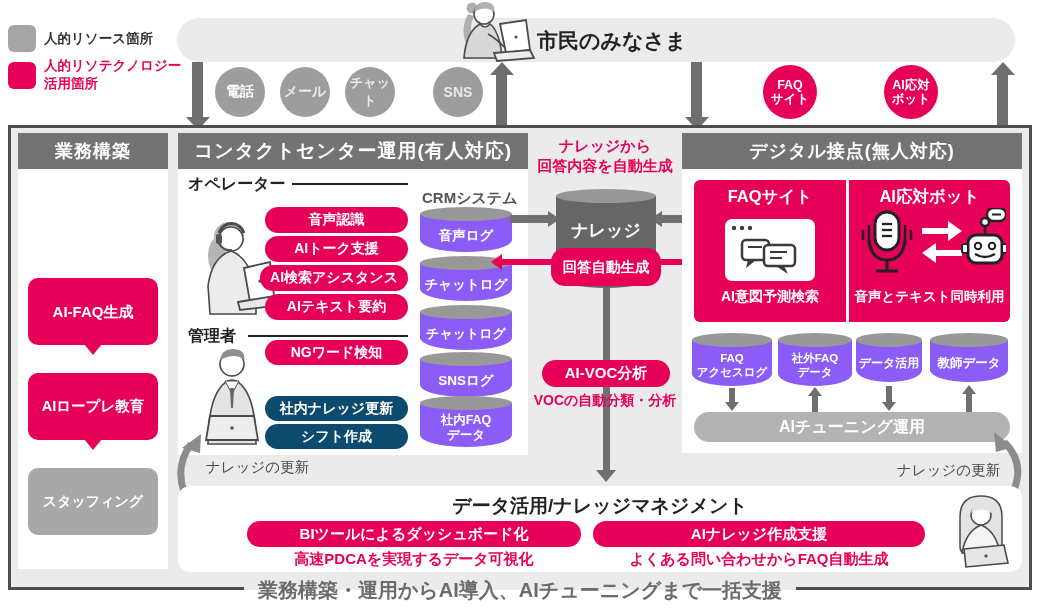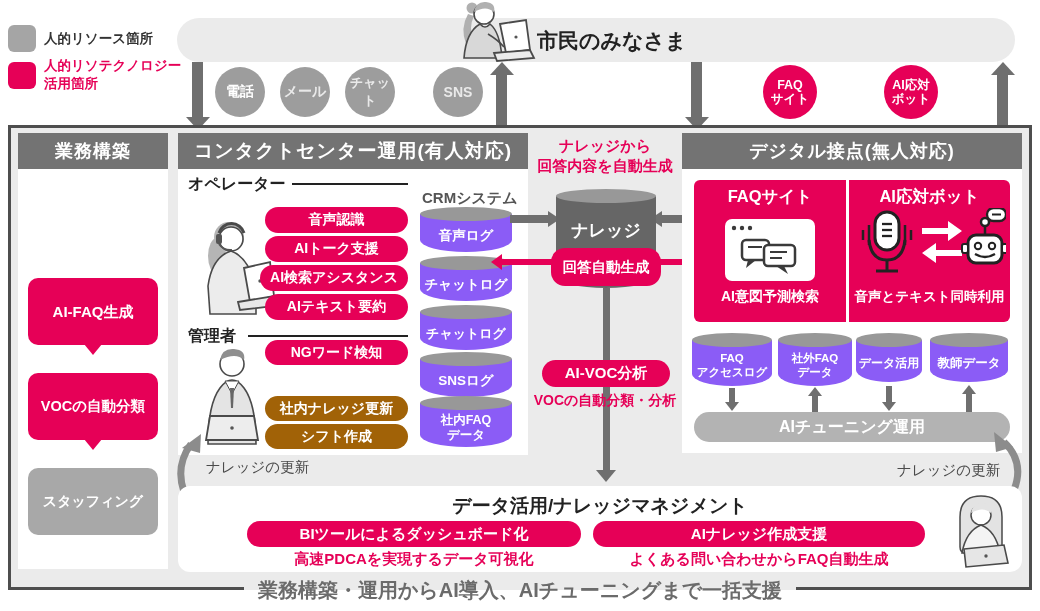--- a/index.html
+++ b/index.html
@@ -3,21 +3,21 @@
 <meta charset="utf-8">
 <style>
   html,body{margin:0;padding:0;background:#fff;font-family:"Liberation Sans","DejaVu Sans",sans-serif;}
   #stage{position:relative;width:1040px;height:611px;background:#fff;overflow:hidden;}
   .abs{position:absolute;}
   .flexc{display:flex;align-items:center;justify-content:center;text-align:center;}
   .pre{white-space:pre-line;}
   .hdr{background:#737373;color:#fff;font-weight:bold;font-size:18px;letter-spacing:1px;}
   .panel{background:#fff;}
   .pill{border-radius:14px;background:#e60057;color:#fff;font-weight:bold;font-size:14px;display:flex;align-items:center;justify-content:center;text-align:center;}
-  .pill.gray{background:#a16207;font-family:Liberation Mono, monospace;}
+  .pill.gray{background:#0c4a6e;font-family:Liberation Mono, monospace;}
   .bubble{background:#e60057;border-radius:10px;color:#fff;font-weight:bold;font-size:14.5px;line-height:1.3;}
   .bubble.tail::after{content:"";position:absolute;bottom:-10px;left:50%;margin-left:-9px;width:0;height:0;
     border-left:9px solid transparent;border-right:9px solid transparent;border-top:11px solid #e60057;}
   .bubble.gray{background:#a8a8a8;}
   .circle{border-radius:50%;background:#9d9d9d;color:#fff;font-weight:bold;display:flex;align-items:center;justify-content:center;text-align:center;}
   .circle.dim{color:rgba(255,255,255,0.78);font-weight:bold;}
   .circle.pink{background:#e60057;font-size:12.5px;line-height:1.15;}
   .cyl{background:#8b5cf6;border-radius:0 0 50% 50%/0 0 12px 12px;color:#fff;font-weight:bold;
     display:flex;align-items:center;justify-content:center;text-align:center;}
   .cyl::before{content:"";position:absolute;left:0;right:0;top:-7px;height:14px;background:#989898;border-radius:50%;}
@@ -77,21 +77,21 @@
   <div>
     <div class="abs tri" style="left:991px;top:62px;border-left:12px solid transparent;border-right:12px solid transparent;border-bottom:13px solid #6f6f6f;"></div>
     <div class="abs vbar" style="left:997px;top:74px;width:11px;height:51px;"></div>
   </div>
 
   <div class="abs" style="left:8px;top:125px;width:1018px;height:459px;background:#ebebeb;border:3px solid #4e4e4e;"></div>
 
   <div class="abs hdr flexc" style="left:18px;top:133px;width:150px;height:36px;">業務構築</div>
   <div class="abs panel" style="left:18px;top:169px;width:150px;height:400px;"></div>
   <div class="abs bubble tail flexc" style="left:28px;top:278px;width:130px;height:67px;font-size:15px;">AI-FAQ生成</div>
-  <div class="abs bubble tail flexc" style="left:28px;top:373px;width:130px;height:67px;">VOCの自動分類</div>
+  <div class="abs bubble tail flexc" style="left:28px;top:373px;width:130px;height:67px;">AIロープレ教育</div>
   <div class="abs bubble gray flexc" style="left:28px;top:468px;width:130px;height:67px;font-size:14px;">スタッフィング</div>
 
   <div class="abs hdr flexc" style="left:178px;top:133px;width:350px;height:36px;font-size:19px;">コンタクトセンター運用(有人対応)</div>
   <div class="abs panel" style="left:178px;top:169px;width:350px;height:286px;"></div>
 
   <div class="abs" style="left:188px;top:174px;font-size:16px;font-weight:bold;color:#222;">オペレーター</div>
   <div class="abs" style="left:292px;top:183px;width:116px;height:2px;background:#222;"></div>
 
   <svg class="abs" style="left:186px;top:210px;" width="90" height="108" viewBox="0 0 90 108">
     <ellipse cx="31" cy="46" rx="9" ry="18" fill="#b5b5b5"></ellipse>

